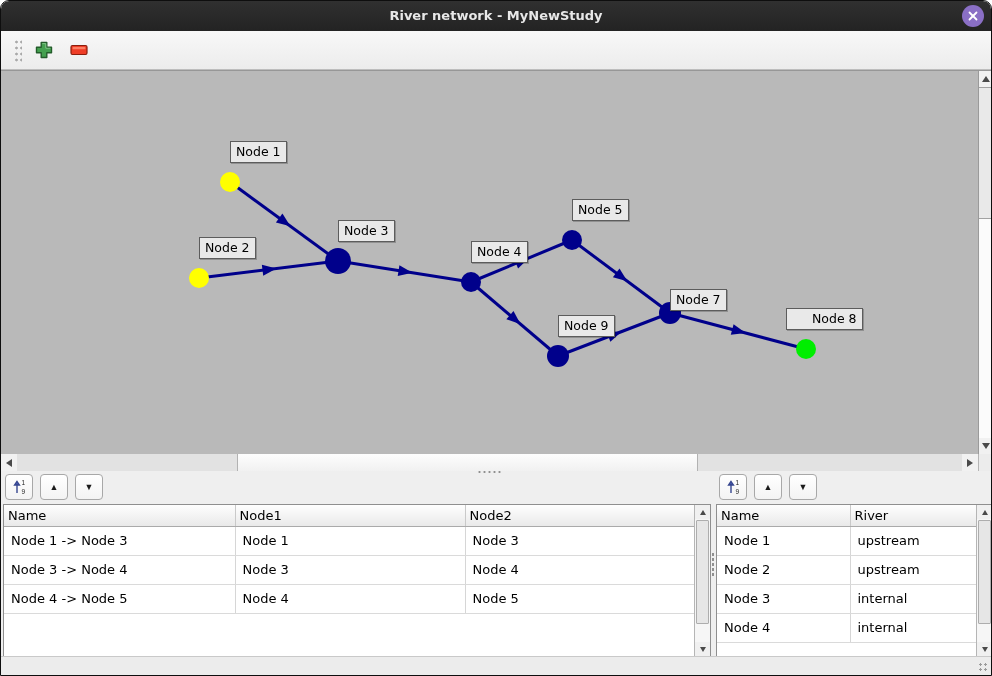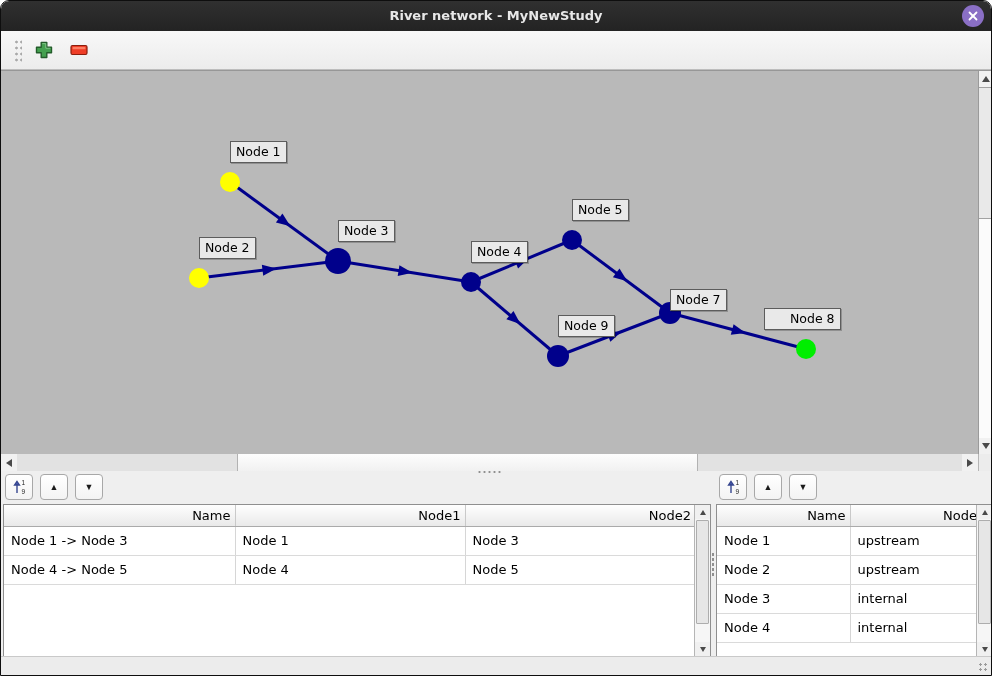--- a/index.html
+++ b/index.html
@@ -75,21 +75,21 @@
   .panel-toolbar{position:absolute;top:0;left:4px;display:flex;gap:7px;}
   .p-btn{width:28px;height:26px;background:linear-gradient(#ffffff,#f3f3f3);border:1px solid #a8a8a8;
          border-radius:4px;display:flex;align-items:center;justify-content:center;padding:0;cursor:pointer;
          font-size:9px;color:#1a1a1a;}
 
   .table-wrap{position:absolute;top:30px;height:153px;background:#ffffff;
               border:1px solid #8f8f8f;}
   .tw-left{left:2px;width:708px;}
   .tw-right{left:1px;width:277px;}
   table.dtable{border-collapse:collapse;table-layout:fixed;font-size:13px;color:#000;width:100%;}
-  .dtable th{height:21px;font-weight:normal;text-align:right;
+  .dtable th{height:21px;font-weight:normal;text-align:left;
              background:linear-gradient(#fefefe,#e9e9e9);
              border-right:1px solid #c9c9c9;border-bottom:1px solid #aaaaaa;padding:0 4px;overflow:hidden;}
   .dtable th:last-child{border-right:none;}
   .dtable td{height:29px;border-right:1px solid #d6d6d6;border-bottom:1px solid #dadada;
              padding:0 0 0 7px;overflow:hidden;white-space:nowrap;background:#fff;}
   .dtable td:last-child{border-right:none;}
 
   .tsb{position:absolute;top:0;right:0;width:16px;height:100%;background:#f6f6f6;border-left:1px solid #b5b5b5;}
   .tsb .arrow{position:absolute;left:0;width:15px;height:14px;background:#f0f0f0;
               display:flex;align-items:center;justify-content:center;}
@@ -162,21 +162,21 @@
           <circle cx="805" cy="278" r="10" fill="#00ee00"></circle>
         </svg>
       <div id="net-labels">
           <div class="node-label" style="left: 229px; top: 70px;">Node 1</div>
           <div class="node-label" style="left: 198px; top: 166px;">Node 2</div>
           <div class="node-label" style="left: 337px; top: 149px;">Node 3</div>
           <div class="node-label" style="left: 470px; top: 170px;">Node 4</div>
           <div class="node-label" style="left: 571px; top: 128px;">Node 5</div>
           <div class="node-label" style="left: 557px; top: 244px;">Node 9</div>
           <div class="node-label" style="left: 669px; top: 218px;">Node 7</div>
-          <div class="node-label" style="left: 763px; top: 237px; padding-left: 25px;">Node 8</div>
+          <div class="node-label" style="left: 785px; top: 237px; padding-left: 25px;">Node 8</div>
         </div>
     </div>
 
     <div class="vscroll">
       <div class="arrow" style="top:0;">
           <span class="tri tri-up"></span>
         </div>
       <div class="thumb"></div>
       <div class="arrow" style="bottom:0;">
           <span class="tri tri-down"></span>
@@ -234,20 +234,25 @@
                   <th>Node2</th>
                 </tr>
               </thead>
               <tbody>
                 <tr>
                   <td>Node 1 -&gt; Node 3</td>
                   <td>Node 1</td>
                   <td>Node 3</td>
                 </tr>
                 <tr>
+                  <td>Node 3 -&gt; Node 4</td>
+                  <td>Node 3</td>
+                  <td>Node 4</td>
+                </tr>
+                <tr>
                   <td>Node 4 -&gt; Node 5</td>
                   <td>Node 4</td>
                   <td>Node 5</td>
                 </tr>
               </tbody>
             </table>
         </div>
         <div class="tsb">
           <div class="arrow" style="top:0;">
               <span class="tri tri-up" style="border-bottom-width:5px;border-left-width:3.5px;border-right-width:3.5px;"></span>
@@ -283,21 +288,21 @@
       <div class="table-wrap tw-right">
         <div style="margin-right:16px;overflow:hidden;height:100%;">
           <table class="dtable">
             <colgroup>
                 <col style="width:133px">
                 <col style="width:131px">
               </colgroup>
           <thead>
                 <tr>
                   <th>Name</th>
-                  <th>Node</th>
+                  <th>River</th>
                 </tr>
               </thead>
               <tbody>
                 <tr>
                   <td>Node 1</td>
                   <td>upstream</td>
                 </tr>
                 <tr>
                   <td>Node 2</td>
                   <td>upstream</td>

